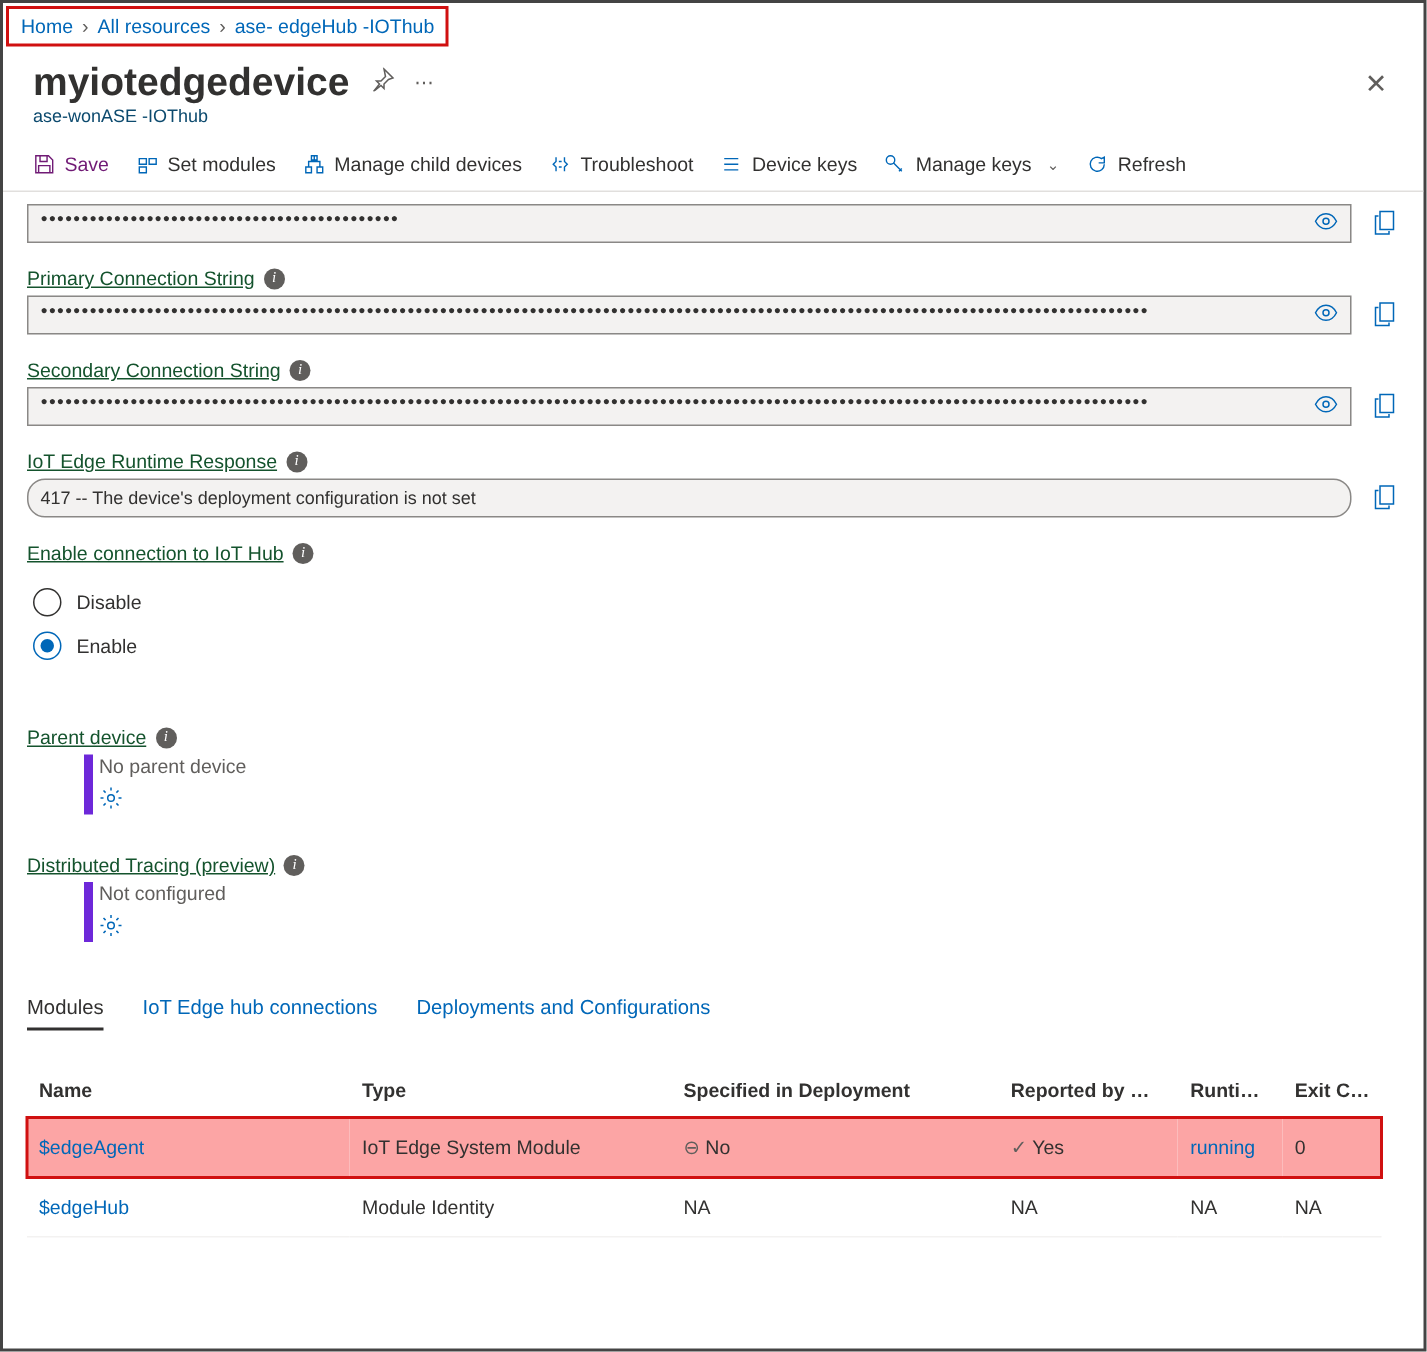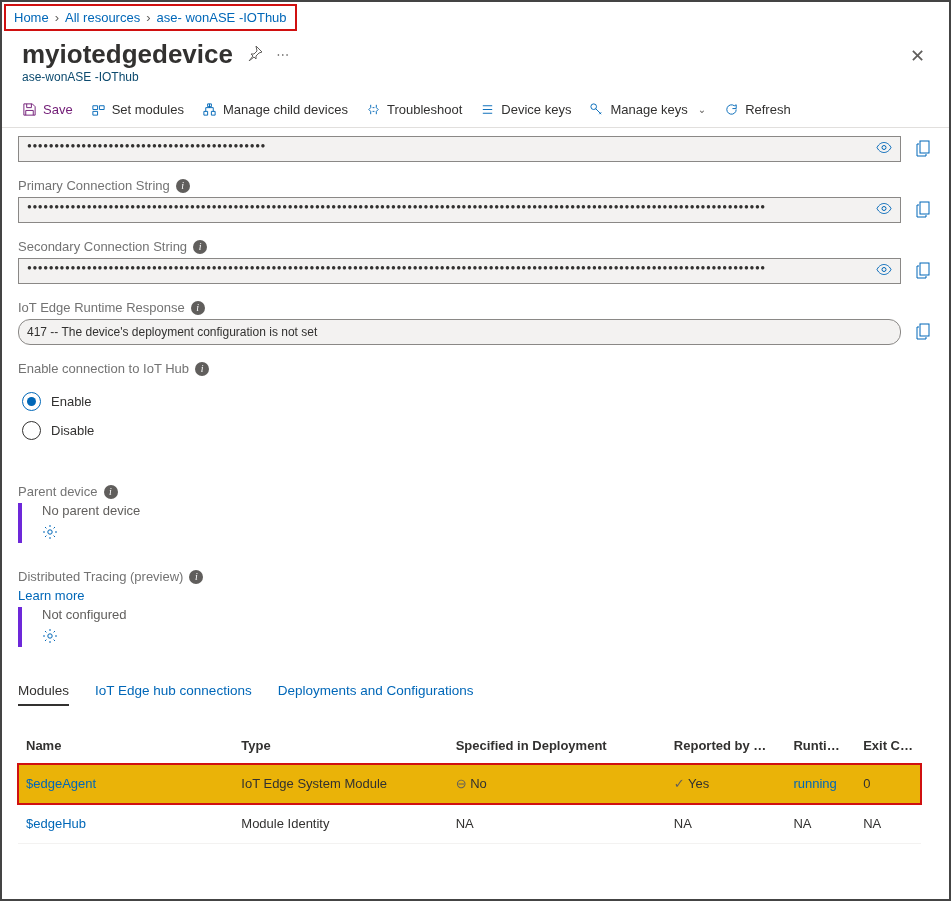--- a/index.html
+++ b/index.html
@@ -130,21 +130,21 @@
     text-align: center;
     flex: 0 0 26px;
   }
   .label-row {
     display: flex;
     align-items: center;
     gap: 6px;
     margin-top: 16px;
     margin-bottom: 4px;
   }
-  .lab { color: #737373; }
+  .lab { color: #14532d; text-decoration: underline; }
   .info-i {
     display: inline-flex;
     width: 14px; height: 14px;
     background: #605e5c;
     border-radius: 50%;
     color: #fff;
     font-size: 10px;
     align-items: center;
     justify-content: center;
     font-style: italic;
@@ -164,25 +164,26 @@
     border-radius: 50%;
     display: inline-flex;
     align-items: center;
     justify-content: center;
   }
   .radio.checked { border-color: #0067b8; }
   .radio.checked::after {
     content: ""; width: 9px; height: 9px; border-radius: 50%; background: #0067b8;
   }
   .sub-block {
-    border-left: 4px solid #6d28d9;
-    padding-left: 20px;
+    border-left: 6px solid #6d28d9;
+    padding-left: 4px;
     margin-top: 4px;
     color: #605e5c;
     font-size: 13px;
+    margin-left: 38px;
   }
   .gear {
     color: #0067b8;
     margin-top: 6px;
     cursor: pointer;
   }
   .link { color: #0067b8; cursor: pointer; }
   .tabs {
     display: flex;
     gap: 26px;
@@ -213,21 +214,21 @@
     font-size: 13px;
     white-space: nowrap;
     overflow: hidden;
     text-overflow: ellipsis;
   }
   table.mod td {
     padding: 12px 8px;
     font-size: 13px;
     border-bottom: 1px solid #f3f2f1;
   }
-  tr.hl td { background: #eab308; }
+  tr.hl td { background: #fca5a5; }
   tr.hl { outline: 2px solid #d01010; outline-offset: -1px; }
   .col-name { width: 220px; }
   .col-type { width: 220px; }
   .col-spec { width: 220px; }
   .col-rep  { width: 120px; }
   .col-run  { width: 70px; }
   .col-exit { width: 60px; }
   .cell-link { color: #0067b8; cursor: pointer; }
   .chev { font-size: 10px; color: #605e5c; margin-left: 4px;}
 </style>
@@ -235,21 +236,21 @@
 <body>
 
 
 
 
 <div class="breadcrumb">
   <a>Home</a>
   <span class="sep">›</span>
   <a>All resources</a>
   <span class="sep">›</span>
-  <a>ase- wonASE -IOThub</a>
+  <a>ase- edgeHub -IOThub</a>
 </div>
 
 
 <div class="header">
   <span class="title">myiotedgedevice</span>
   <span class="pin-icon">
     <svg width="16" height="16" viewBox="0 0 16 16">
         <path fill="none" stroke="currentColor" stroke-width="1" d="M9 1l6 6-3 1-3 3 0 3-2-2-5 4 4-5-2-2 3 0 3-3z"></path>
       </svg>
   </span>
@@ -384,26 +385,26 @@
         </svg>
     </span>
   </div>
 
   <div class="label-row">
     <span class="lab">Enable connection to IoT Hub</span>
     <span class="info-i">i</span>
   </div>
   <div class="radio-group">
     <div class="radio-item">
+      <span class="radio"></span>
+      <span>Disable</span>
+    </div>
+    <div class="radio-item">
       <span class="radio checked"></span>
       <span>Enable</span>
-    </div>
-    <div class="radio-item">
-      <span class="radio"></span>
-      <span>Disable</span>
     </div>
   </div>
 
   <div class="label-row" style="margin-top:44px;">
     <span class="lab">Parent device</span>
     <span class="info-i">i</span>
   </div>
   <div class="sub-block">
     <div>No parent device</div>
     <div class="gear">
@@ -411,21 +412,20 @@
           <circle cx="8" cy="8" r="2.2" fill="none" stroke="currentColor"></circle>
           <path fill="none" stroke="currentColor" d="M8 1v2M8 13v2M1 8h2M13 8h2M3 3l1.4 1.4M11.6 11.6L13 13M13 3l-1.4 1.4M4.4 11.6L3 13"></path>
         </svg>
     </div>
   </div>
 
   <div class="label-row" style="margin-top:26px;">
     <span class="lab">Distributed Tracing (preview)</span>
     <span class="info-i">i</span>
   </div>
-  <div class="link">Learn more</div>
   <div class="sub-block">
     <div>Not configured</div>
     <div class="gear">
       <svg width="16" height="16" viewBox="0 0 16 16">
           <circle cx="8" cy="8" r="2.2" fill="none" stroke="currentColor"></circle>
           <path fill="none" stroke="currentColor" d="M8 1v2M8 13v2M1 8h2M13 8h2M3 3l1.4 1.4M11.6 11.6L13 13M13 3l-1.4 1.4M4.4 11.6L3 13"></path>
         </svg>
     </div>
   </div>
 

